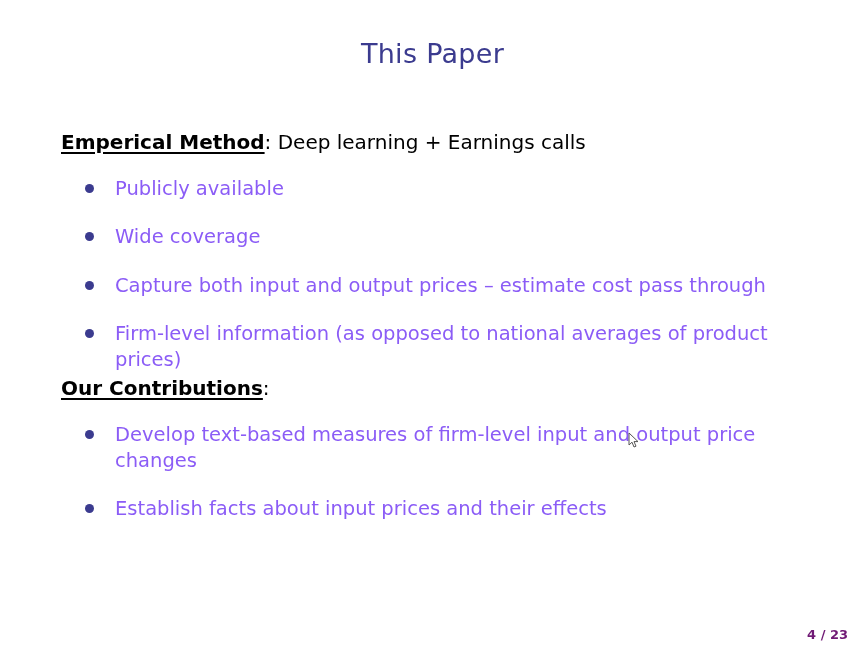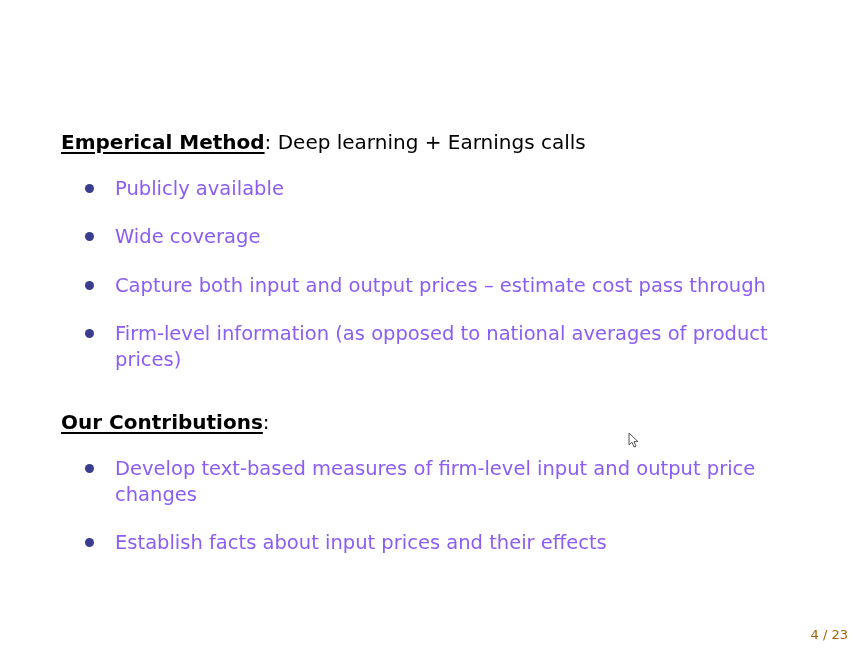--- a/index.html
+++ b/index.html
@@ -67,44 +67,44 @@
   .bullet-dot {
     position: absolute;
     left: 0;
     top: 8px;
     width: 9px;
     height: 9px;
     border-radius: 50%;
     background: #3b3b8f;
   }
   .section-two {
-    margin-top: 34px;
   }
   .page-number {
     position: absolute;
     right: 17px;
     bottom: 9px;
     font-size: 13px;
-    color: #a16207;
-    font-weight: normal;
+    color: #701a75;
+    font-weight: bold;
   }
   .cursor {
     position: absolute;
     left: 628px;
     top: 432px;
     width: 12px;
     height: 17px;
     pointer-events: none;
   }
 </style>
 </head>
 <body>
 
 <div class="slide">
 
+  <div class="slide-title">This Paper</div>
 
   <div class="content">
 
     <div class="section">
       <div class="section-head">
         <span class="lead">Emperical Method</span><span>: Deep learning + Earnings calls</span>
       </div>
       <ul class="bullet-list">
         <li class="bullet-item">
           <span class="bullet-dot"></span>

